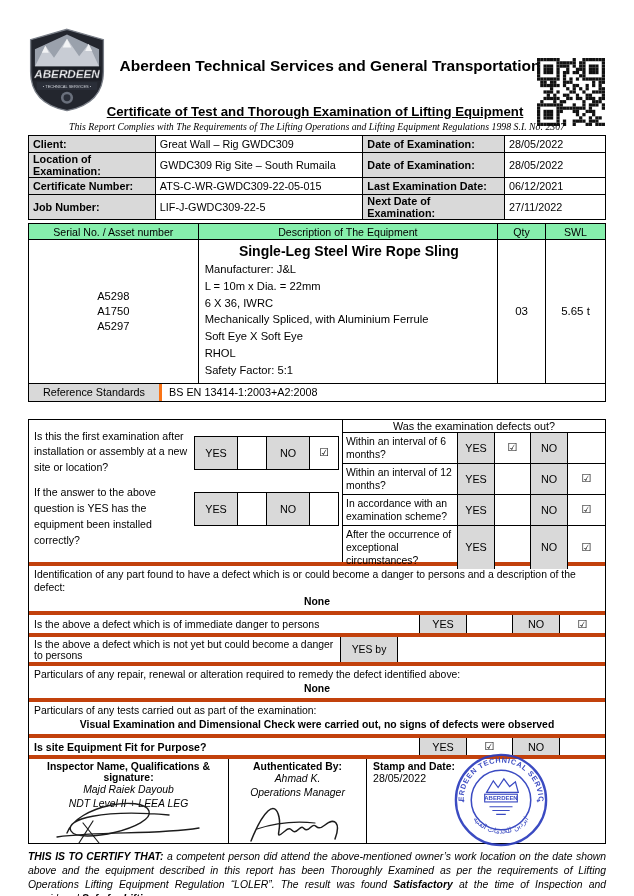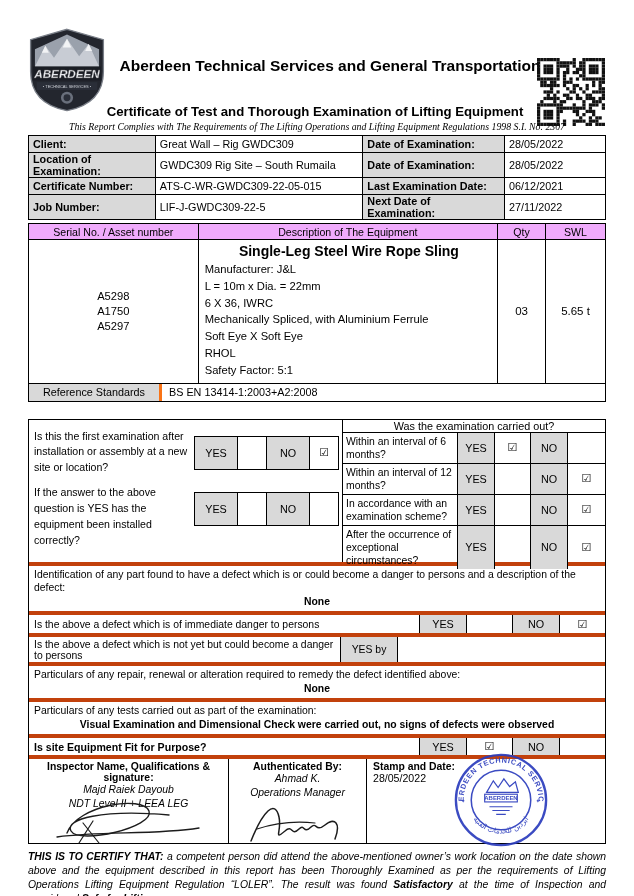--- a/index.html
+++ b/index.html
@@ -7,37 +7,37 @@
          font-family:"Liberation Sans",sans-serif;color:#000;}
   .content{padding:27px 28px 0 28px;}
 
   
   .hdr{position:relative;height:106px;}
   .logo-wrap{position:absolute;left:0;top:0;width:78px;height:86px;}
   .org-title{position:absolute;left:88px;width:428px;top:30px;text-align:center;
              font-size:15.5px;font-weight:bold;line-height:1.15;}
   .qr-wrap{position:absolute;right:0;top:31px;width:70px;height:68px;}
   .cert-title{position:absolute;left:0;right:4px;top:77px;text-align:center;
-              font-size:13.2px;font-weight:bold;}
+              font-size:13.2px;font-weight:bold;text-decoration:underline;}
   .compliance{position:absolute;left:0;right:0;top:94px;text-align:center;
               font-family:"Liberation Serif",serif;font-style:italic;font-size:9.8px;}
 
   
   table.meta{width:100%;border-collapse:collapse;margin-top:2px;}
   table.meta td{border:1px solid #000;height:16px;padding:0 4px;font-size:10.8px;vertical-align:middle;}
   td.lab{background:#d9d9d9;font-weight:bold;}
   table.meta col.c1{width:127px}table.meta col.c2{width:208px}
   table.meta col.c3{width:142px}table.meta col.c4{width:101px}
 
   
   table.equip{width:100%;border-collapse:collapse;margin-top:3px;}
   table.equip td{border:1px solid #000;padding:0 3px;vertical-align:middle;}
   table.equip col.e1{width:170px}table.equip col.e2{width:300px}
   table.equip col.e3{width:48px}table.equip col.e4{width:60px}
-  .ehead td{background:#f0abfc;text-align:center;font-size:10.6px;height:15px;}
+  .ehead td{background:#86efac;text-align:center;font-size:10.6px;height:15px;}
   .serials{ text-align:center;font-size:11.2px;line-height:1.35;}
   .desc{padding:2px 4px 4px 6px !important;}
   .desc-title{text-align:center;font-size:14px;font-weight:bold;margin:1px 0 2px 0;}
   .desc-line{font-size:11.2px;line-height:1.5;}
   .qty,.swl{text-align:center;font-size:11.5px;}
   .refrow{display:flex;border:1px solid #000;border-top:none;height:17px;font-size:10.8px;}
   .ref-lab{width:130px;background:#d9d9d9;border-right:3px solid #f97316;
            display:flex;align-items:center;justify-content:center;}
   .ref-val{flex:1;display:flex;align-items:center;padding-left:7px;}
 
@@ -456,21 +456,21 @@
           <div class="qtext">If the answer to the above question is YES has the equipment been installed correctly?</div>
           <div class="strip">
             <div class="s-yn">YES</div>
             <div class="s-bx"></div>
             <div class="s-yn">NO</div>
             <div class="s-bx"></div>
           </div>
         </div>
       </div>
       <div class="q-right">
-        <div class="q-rh">Was the examination carried out?</div>
+        <div class="q-rh">Was the examination defects out?</div>
         <div class="qr-row">
           <div class="qr-text">Within an interval of 6 months?</div>
           <div class="qr-yn">YES</div>
           <div class="qr-bx">☑</div>
           <div class="qr-yn">NO</div>
           <div class="qr-bx last"></div>
         </div>
         <div class="qr-row">
           <div class="qr-text">Within an interval of 12 months?</div>
           <div class="qr-yn">YES</div>

